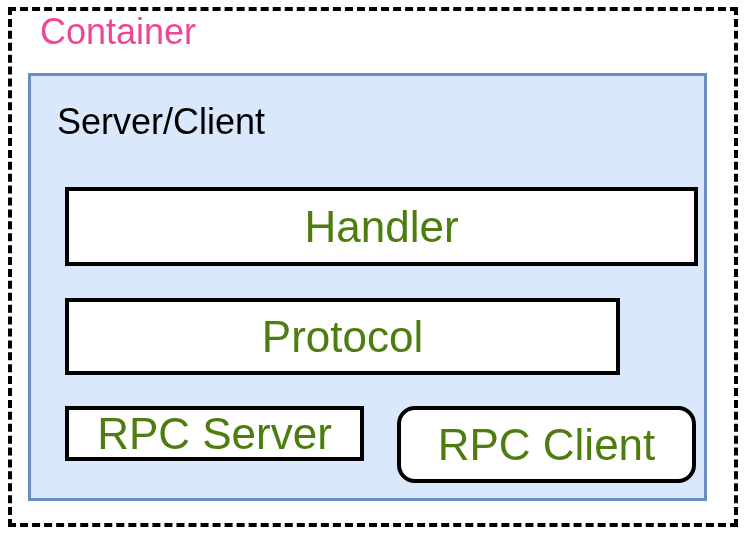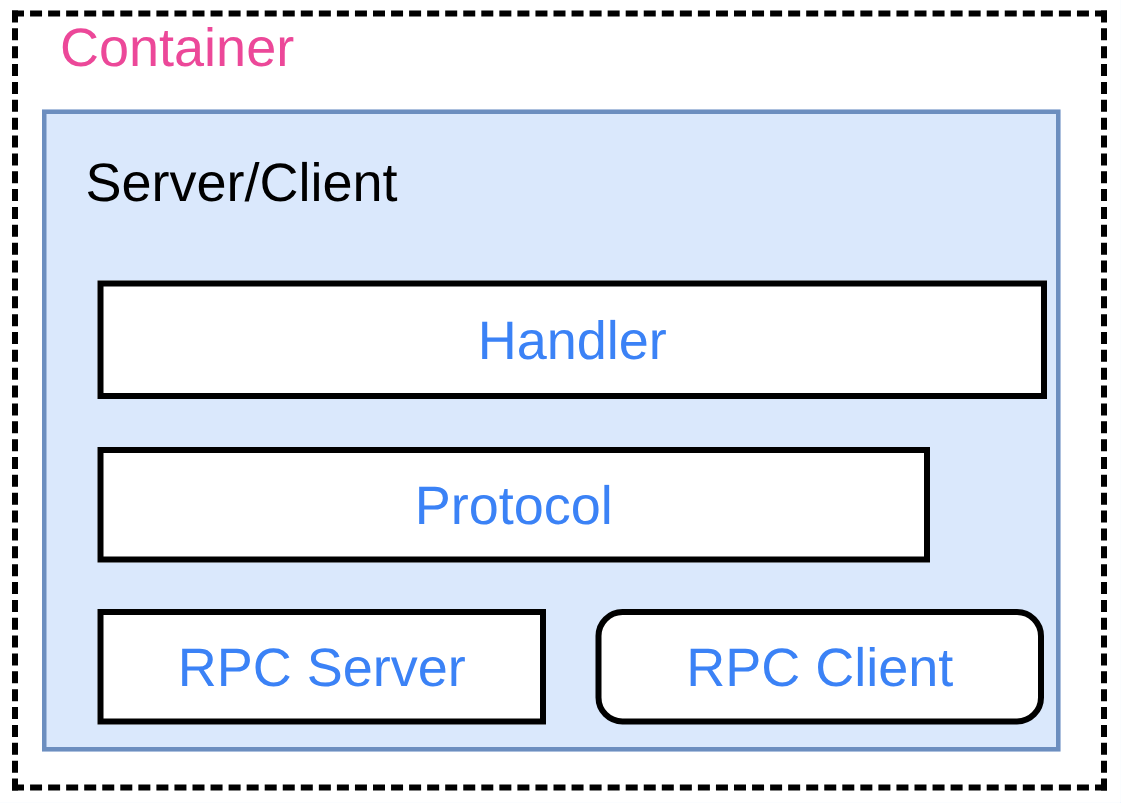--- a/index.html
+++ b/index.html
@@ -71,23 +71,23 @@
   .component-box {
     position: absolute;
     box-sizing: border-box;
     background: #ffffff;
     border: 4px solid #000000;
     display: flex;
     align-items: center;
     justify-content: center;
   }
   .component-label {
-    font-size: 36px;
+    font-size: 44px;
     line-height: 40px;
-    color: #3b82f6;
+    color: #4d7c0f;
     white-space: nowrap;
     text-align: right;
   }
 
   
   .box-handler {
     left: 34px;
     top: 111px;
     width: 633px;
     height: 79px;
@@ -95,21 +95,21 @@
   .box-protocol {
     left: 34px;
     top: 222px;
     width: 555px;
     height: 77px;
   }
   .box-rpc-server {
     left: 34px;
     top: 330px;
     width: 299px;
-    height: 77px;
+    height: 55px;
   }
   .box-rpc-client {
     left: 366px;
     top: 330px;
     width: 299px;
     height: 77px;
     border-radius: 18px;
   }
 </style>
 </head>

